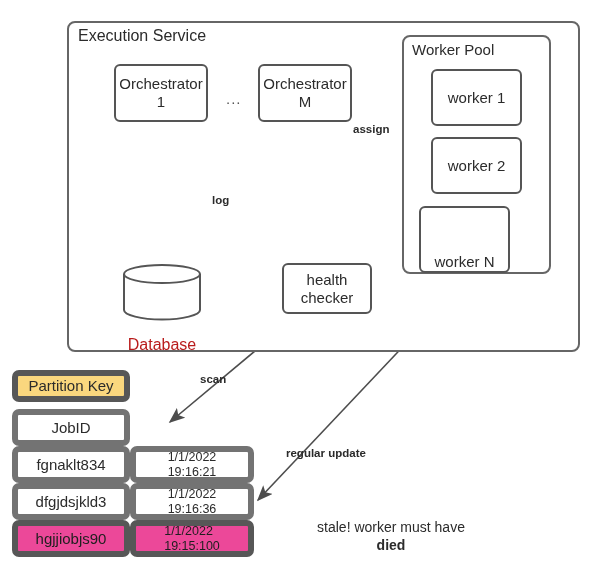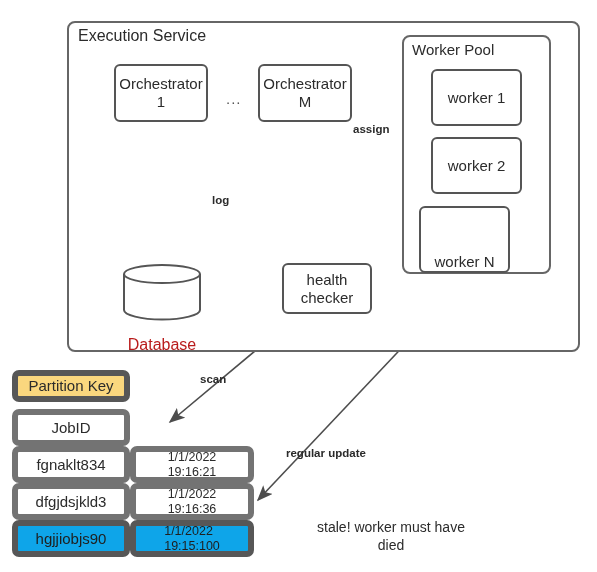--- a/index.html
+++ b/index.html
@@ -65,21 +65,21 @@
     background: #ffffff;
     color: #2b2b2b;
     font-size: 15px;
     line-height: 1.15;
   }
   .cell.header-key {
     background: #FAD77E;
     border-color: #575757;
   }
   .cell.stale {
-    background: #0ea5e9;
+    background: #ec4899;
     border-color: #575757;
     color: #1f1f1f;
   }
   .edge-label {
     position: absolute;
     font-size: 11.5px;
     font-weight: bold;
     color: #2b2b2b;
     white-space: nowrap;
   }
@@ -204,16 +204,16 @@
   <div class="cell stale" style="left:12px; top:520px; width:118px; height:37px;">hgjjiobjs90</div>
   <div class="cell stale two-line" style="left:130px; top:520px; width:124px; height:37px; font-size:12.5px;">
     <div>
       <span>1/1/2022</span>
       <span>19:15:100</span>
     </div>
   </div>
 
   <div class="free-text" style="left:266px; top:518px; width:250px;">
     <span>stale! worker must have</span>
-    <span style="display:block;">died</span>
+    <span style="display:block;font-weight:bold;">died</span>
   </div>
 
 </div>
 
 </body></html>

